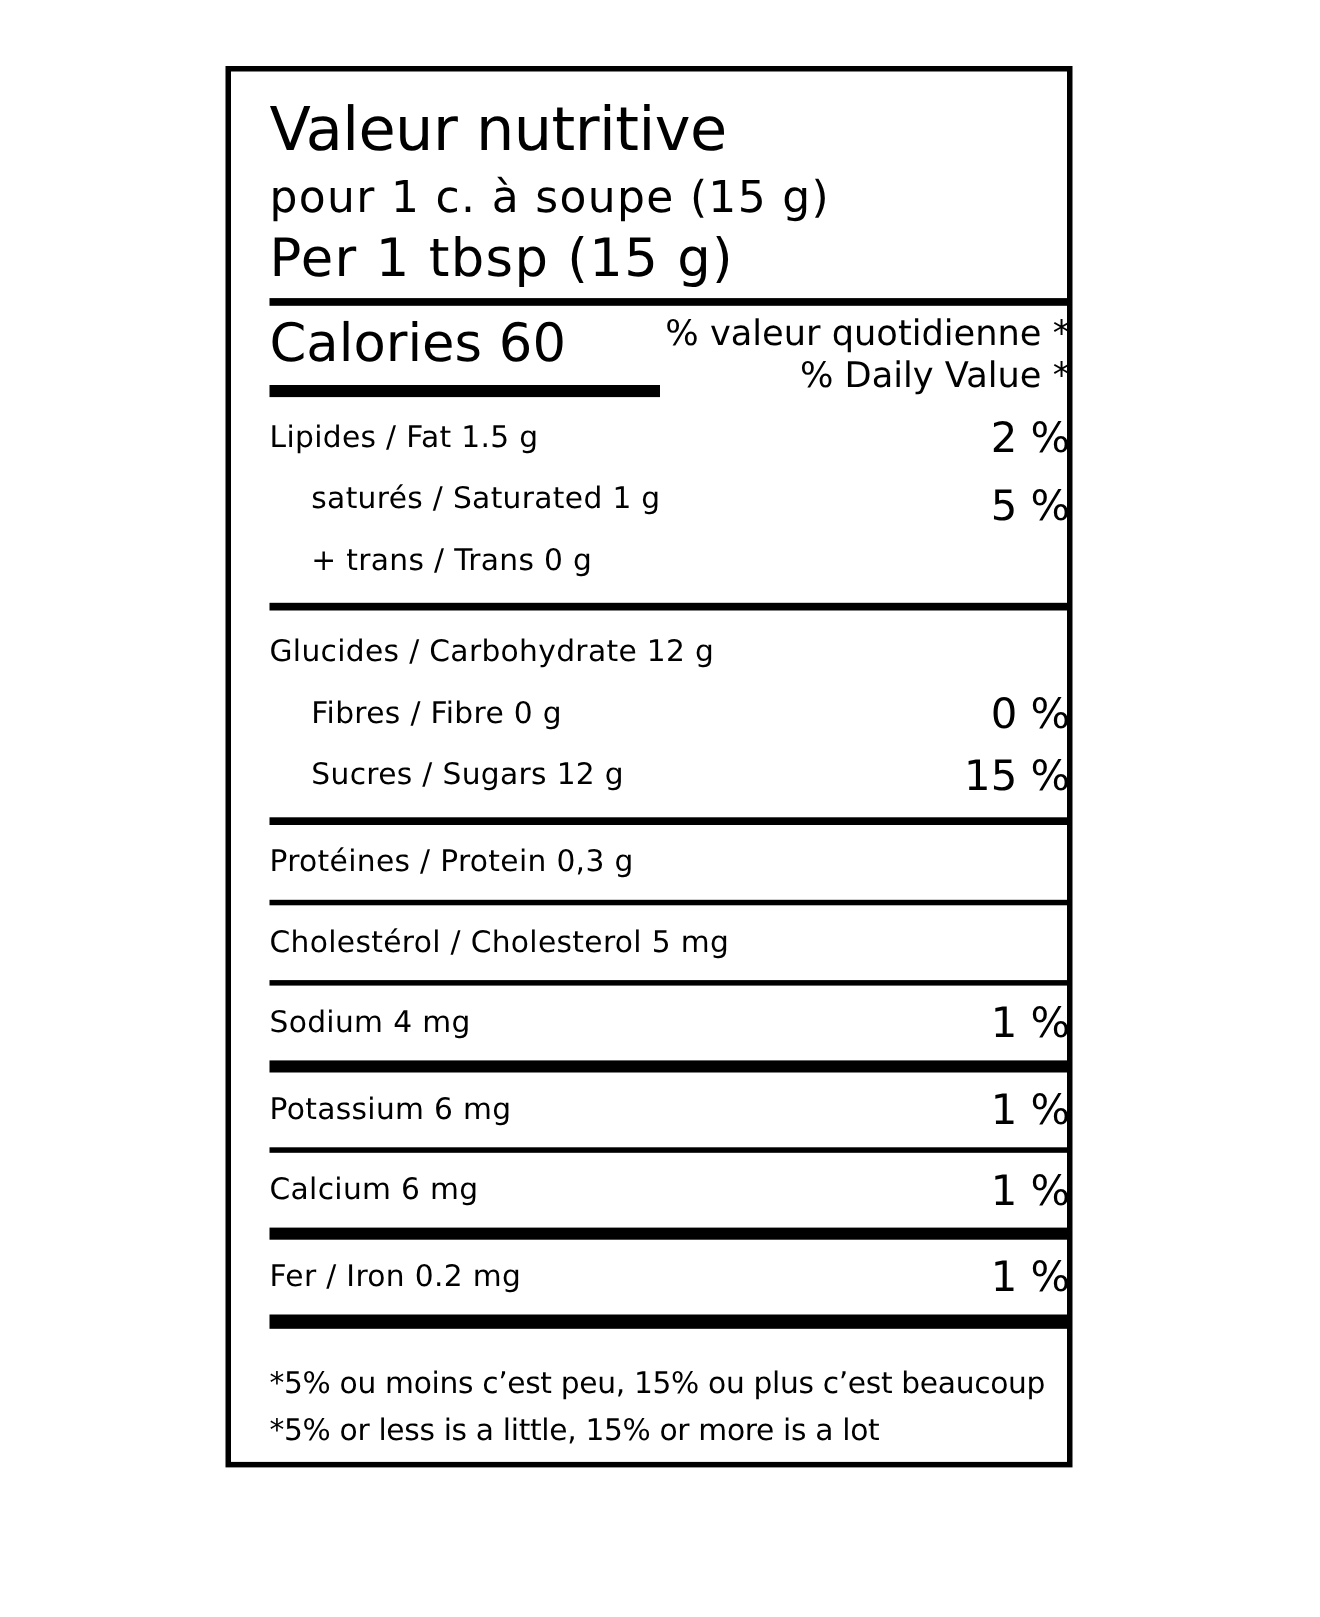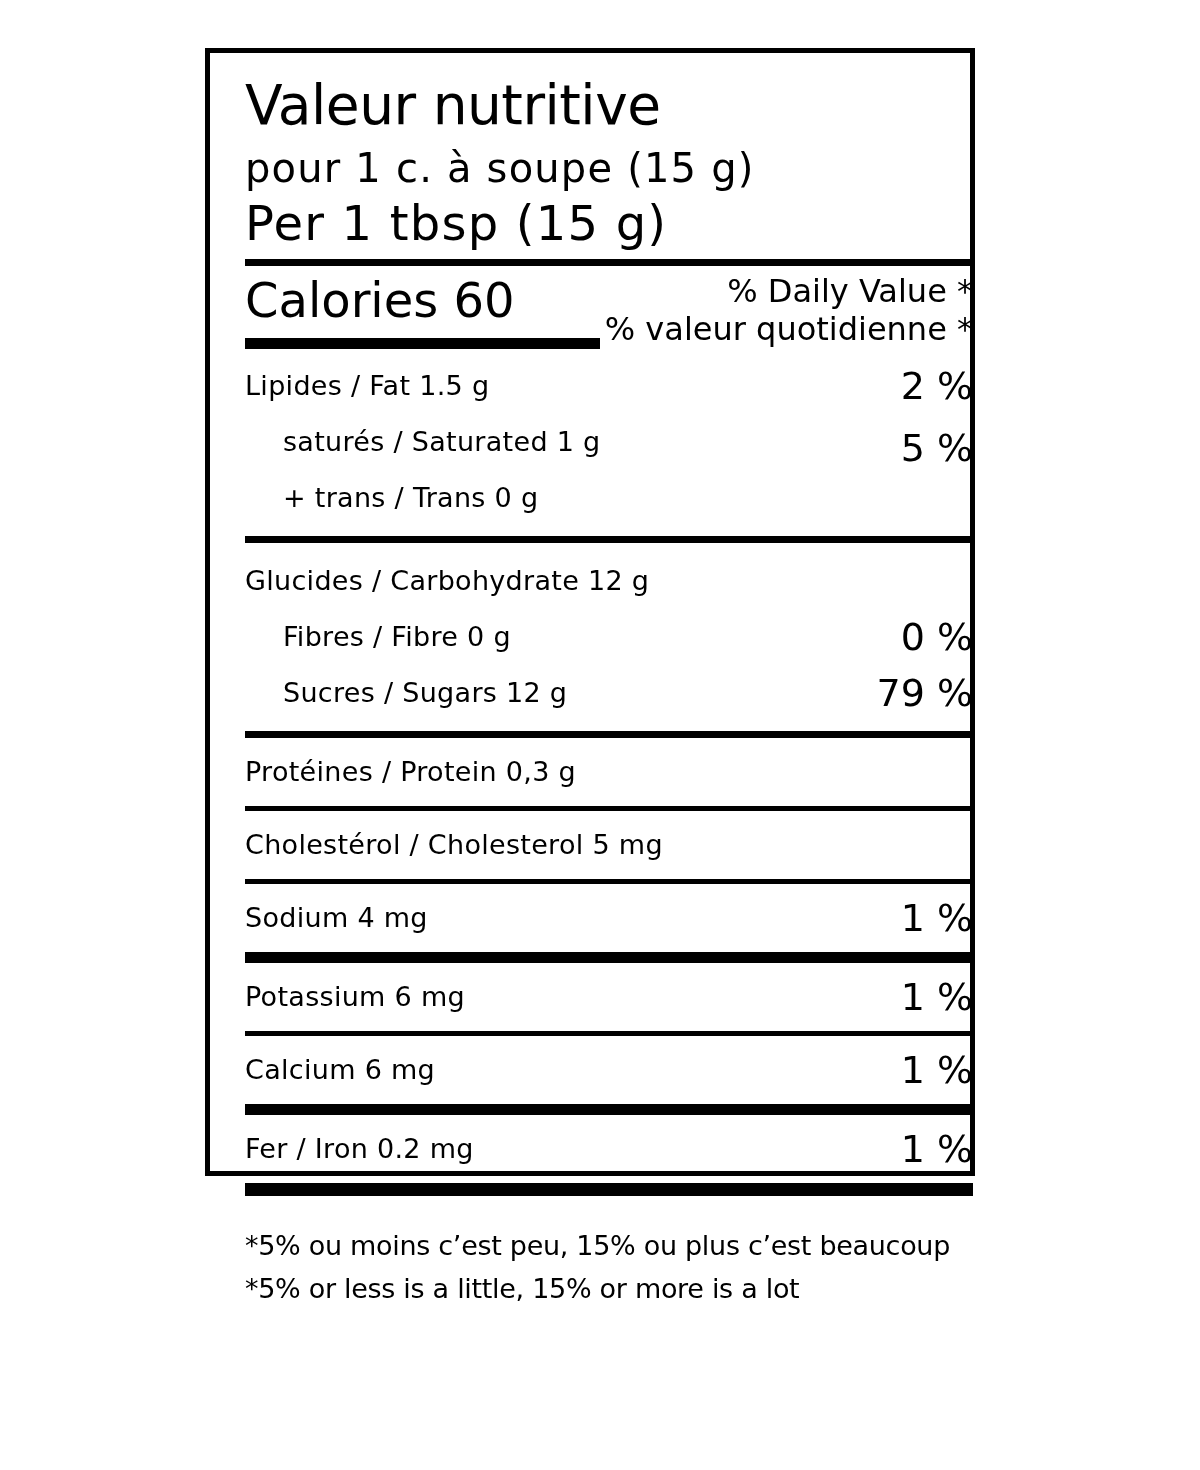--- a/index.html
+++ b/index.html
@@ -11,23 +11,23 @@
     width: 1200px;
     height: 1470px;
     font-family: "DejaVu Sans", sans-serif;
     color: #000000;
     -webkit-font-smoothing: antialiased;
   }
 
   .panel {
     position: absolute;
     left: 205px;
-    top: 48px;
+    top: 60px;
     width: 770px;
-    height: 1128px;
+    height: 1274px;
     border: 5px solid #000000;
     box-sizing: border-box;
     background: #ffffff;
   }
 
   .inner {
     position: absolute;
     left: 35px;
     top: 18px;
     width: 728px;
@@ -166,22 +166,22 @@
     <div class="serving-fr">pour 1 c. à soupe (15 g)</div>
     <div class="serving-en">Per 1 tbsp (15 g)</div>
 
     <div class="sp10"></div>
     <div class="rule-med"></div>
 
     <div class="cal-row">
       <div class="cal-label">Calories  60</div>
       <div class="cal-underline"></div>
       <div class="dv-block">
+        <div>% valeur quotidienne *</div>
         <div>% Daily Value *</div>
-        <div>% valeur quotidienne *</div>
       </div>
     </div>
 
     <div class="sp14"></div>
 
     <div class="fat-group">
       <div class="row">
         <div class="row-text">Lipides / Fat  1.5 g</div>
         <div class="pct" style="top:0">2 %</div>
       </div>
@@ -200,21 +200,21 @@
 
     <div class="row">
       <div class="row-text">Glucides / Carbohydrate  12 g</div>
     </div>
     <div class="row">
       <div class="row-text indent">Fibres / Fibre 0 g</div>
       <div class="pct" style="top:0">0 %</div>
     </div>
     <div class="row">
       <div class="row-text indent">Sucres / Sugars  12 g</div>
-      <div class="pct" style="top:0">79 %</div>
+      <div class="pct" style="top:0">15 %</div>
     </div>
 
     <div class="sp10"></div>
     <div class="rule-med"></div>
     <div class="sp6"></div>
 
     <div class="row">
       <div class="row-text">Protéines / Protein  0,3 g</div>
     </div>
 

